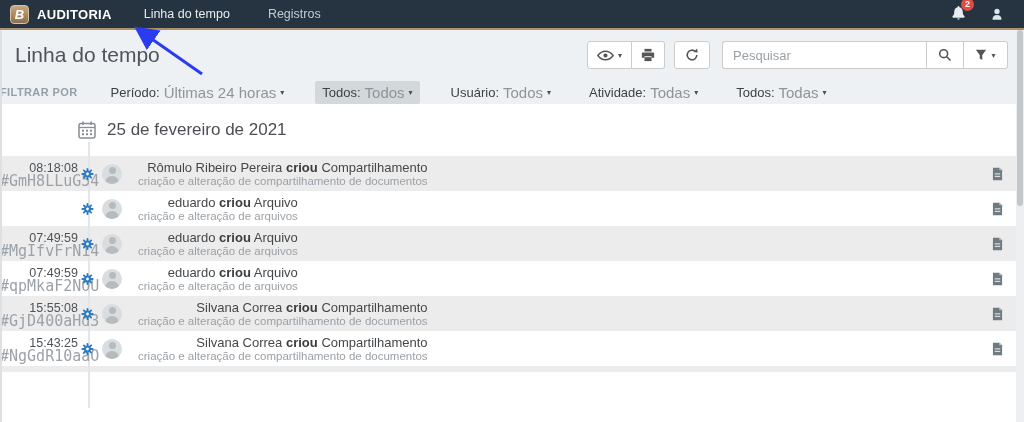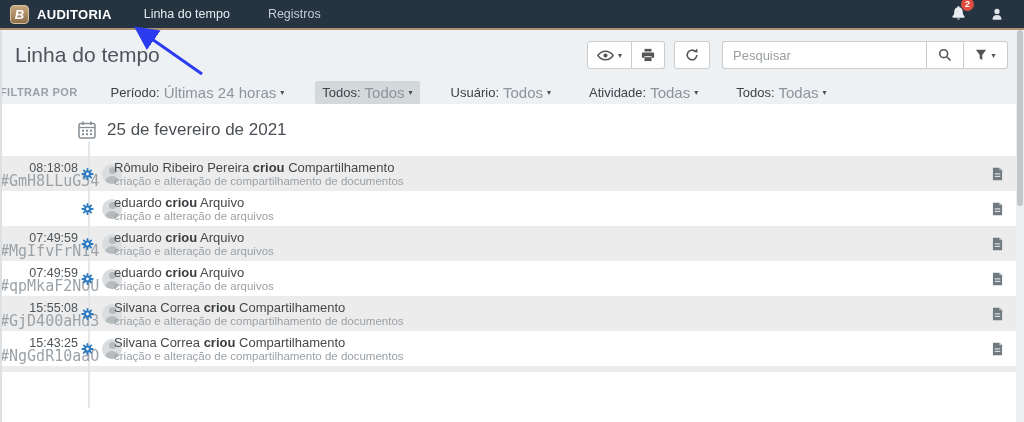--- a/index.html
+++ b/index.html
@@ -71,21 +71,21 @@
   .row.partial { height:6px; overflow:hidden; }
   .time-block { position:absolute; left:0; top:50%; transform:translateY(-50%);
     width:78px; text-align:right; z-index:2; }
   .time { font-size:12.5px; color:#4d5357; line-height:14px; }
   .hash { font-family:"DejaVu Sans Mono",monospace; font-size:15px; color:#9ba2a8; line-height:12px; }
   .gear { position:absolute; left:81px; top:50%; transform:translateY(-50%); z-index:3; cursor:pointer; line-height:0; }
   .avatar { position:absolute; left:102px; top:50%; transform:translateY(-50%);
     width:20px; height:20px; border-radius:50%; background:#dadddf; overflow:hidden; z-index:2; }
   .av-head { position:absolute; left:6.5px; top:3.5px; width:7px; height:7px; border-radius:50%; background:#b6bbbe; }
   .av-body { position:absolute; left:3px; top:12px; width:14px; height:10px; border-radius:7px 7px 0 0; background:#b6bbbe; }
-  .row-text { position:absolute; left:114px; top:50%; transform:translateY(-50%); z-index:2; }
+  .row-text { position:absolute; left:138px; top:50%; transform:translateY(-50%); z-index:2;text-align:right; }
   .line1 { font-size:13px; color:#45484b; line-height:15px; }
   .line1 b { color:#3a3d40; }
   .line2 { font-size:11.5px; color:#9ba1a6; line-height:13px; }
   .doc { position:absolute; right:21px; top:50%; transform:translateY(-50%); z-index:2; cursor:pointer; line-height:0; }
 </style>
 </head>
 <body>
 
 <div class="navbar">
   <div class="logo">B</div>

